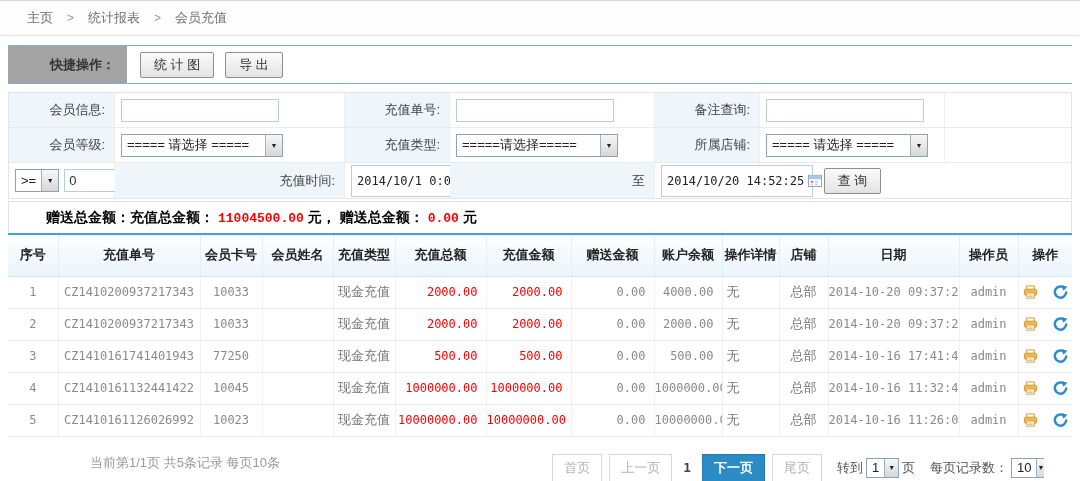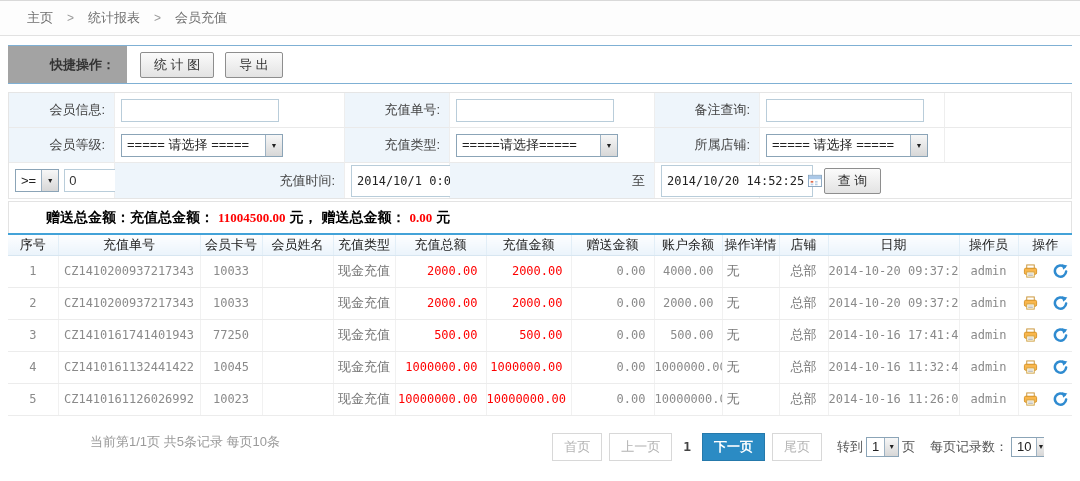--- a/index.html
+++ b/index.html
@@ -31,25 +31,25 @@
   .sel { display:inline-flex; border:1px solid #8ba4b7; height:23px; align-items:center; background:#fff; cursor:pointer; }
   .sel-v { padding:0 5px; font-size:13px; color:#222; white-space:nowrap; flex:1; }
   .sel-a { width:17px; align-self:stretch; background:linear-gradient(#f7f7f7,#d7d7d7); border-left:1px solid #9db2c3; font-size:7px; display:flex; align-items:center; justify-content:center; color:#222; }
   .sel.wide { width:162px; }
   .sel.op { width:46px; }
   .sel.tiny { width:33px; height:20px; }
   .search-cell { justify-content:center; }
 
   
   .summary { margin:2px 8px 0 8px; height:32px; line-height:30px; border:1px solid #e3e3e3; border-bottom:none; padding-left:37px; font-size:14px; font-weight:bold; color:#000; }
-  .summary .red { color:#fe0000; margin:0 4px; font-family:Liberation Serif, serif; font-size:13px; }
+  .summary .red { color:#fe0000; margin:0 4px; font-family:Liberation Mono, monospace; font-size:13px; }
 
   
   table.grid { width:1064px; margin:0 8px; border-collapse:collapse; table-layout:fixed; border-top:2px solid #42a2d8; }
-  .grid th { height:21px; background:linear-gradient(#fdfeff,#ebf4fb); font-size:13px; font-weight:normal; color:#222; border-bottom:1px solid #d7e6f1; border-right:1px solid #e2eef7; }
+  .grid th { height:42px; background:linear-gradient(#fdfeff,#ebf4fb); font-size:13px; font-weight:bold; color:#222; border-bottom:1px solid #d7e6f1; border-right:1px solid #e2eef7; }
   .grid th:last-child { border-right:none; }
   .grid td { height:32px; font-size:12px; color:#8a8a8a; border-bottom:1px solid #ececec; border-right:1px solid #f1f1f1; text-align:center; font-family:"DejaVu Sans Mono",monospace; white-space:nowrap; overflow:hidden; }
   .grid td:last-child { border-right:none; }
   .grid td.cn { font-family:"Liberation Sans","DejaVu Sans",sans-serif; font-size:13px; color:#777; }
   .grid td.money { text-align:right; padding-right:8px; }
   .grid td.red { color:#fe0000; }
   .grid td.left { text-align:left; padding-left:4px; }
   .icon-btn { display:inline-block; vertical-align:middle; margin:0 4px; cursor:pointer; line-height:0; }
 
   

